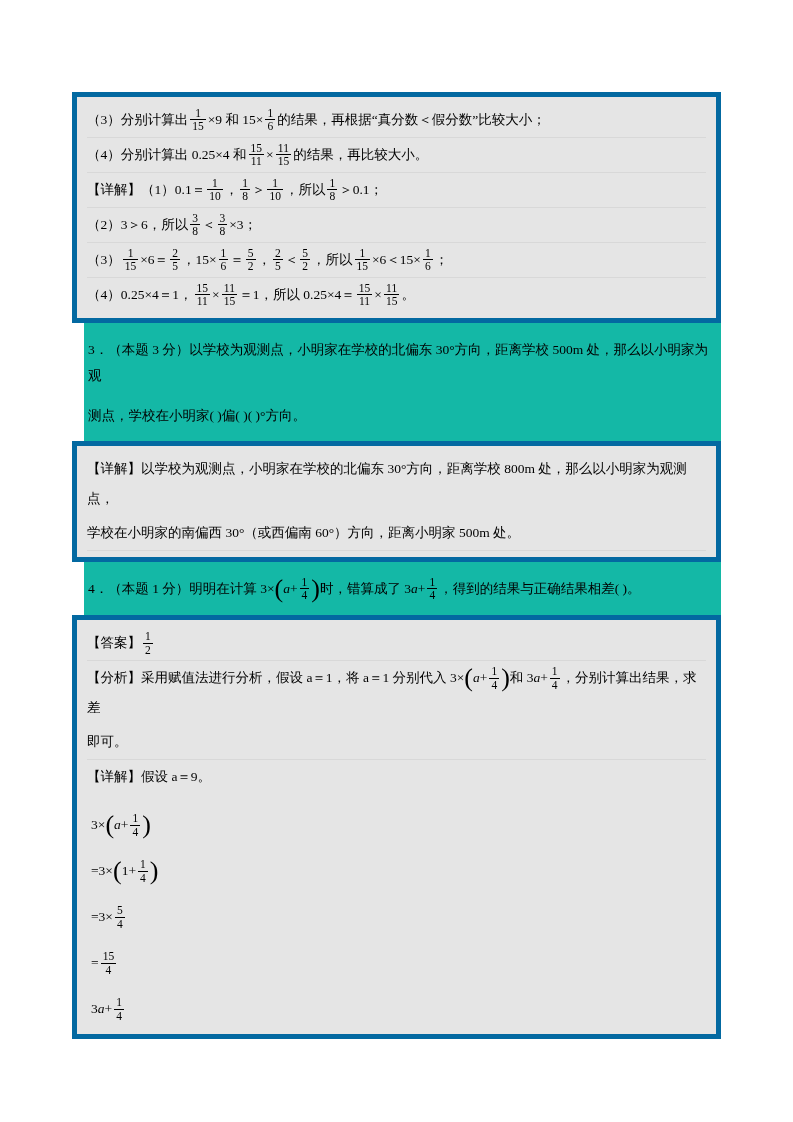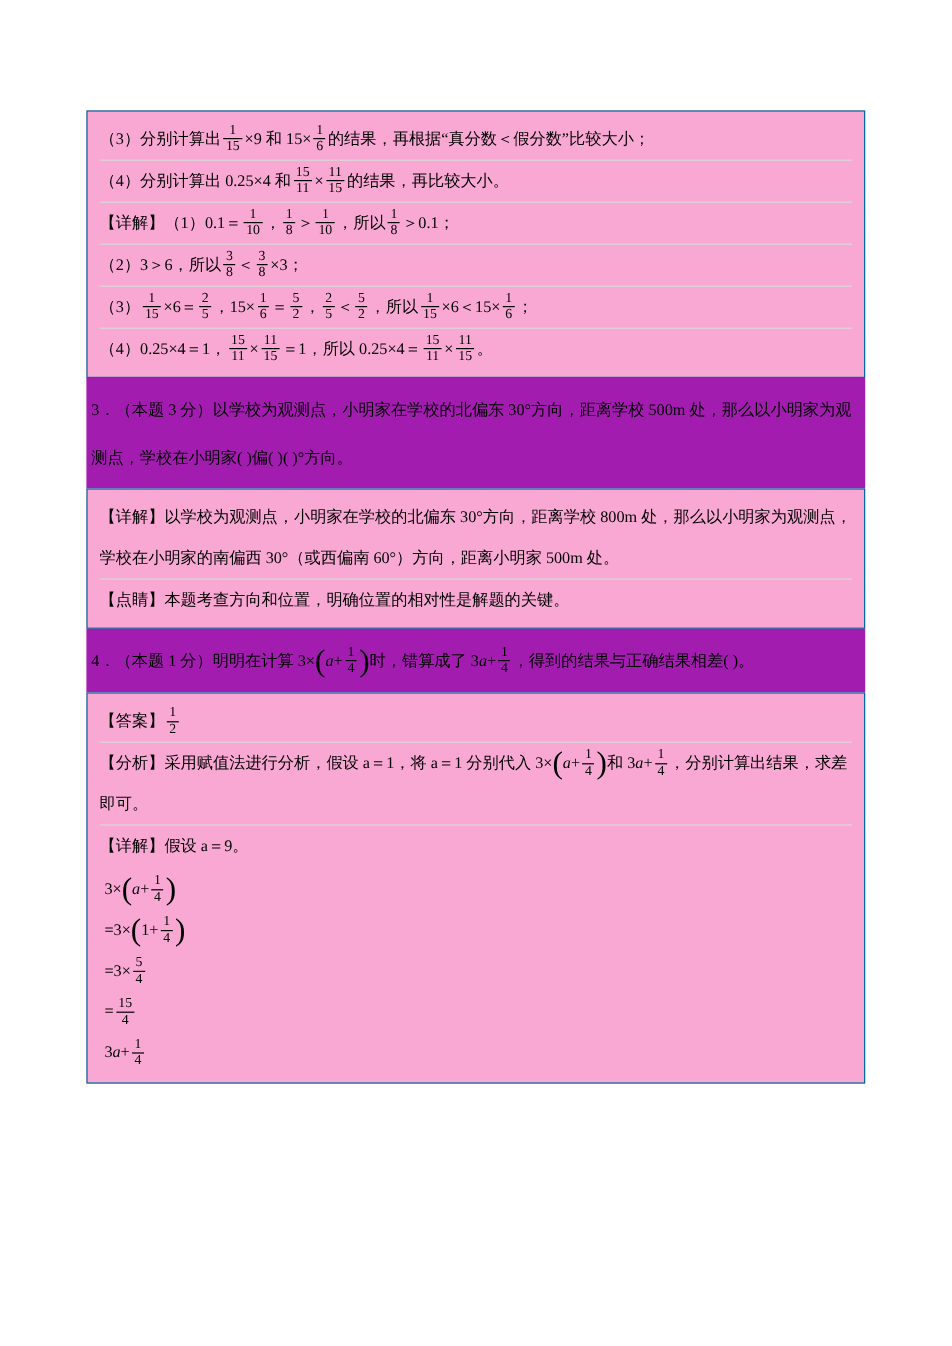--- a/index.html
+++ b/index.html
@@ -14,29 +14,30 @@
     color: #000;
   }
   .page {
     position: relative;
     width: 793px;
     height: 1122px;
     box-sizing: border-box;
     padding: 92px 72px 0 72px;
   }
   .block {
-    border: 1px solid #0369a1;
-    background: #f9a8d4;
+    border: 5px solid #0369a1;
+    background: #e5e5e5;
     box-sizing: border-box;
     padding: 6px 10px 6px 10px;
   }
   .block.plain {
     border: none;
-    background: #a21caf;
+    background: #14b8a6;
     padding: 6px 2px;
+    margin-left: 12px;
   }
   .row {
     display: block;
     font-size: 13.5px;
     line-height: 30px;
     padding: 2px 0;
   }
   .rowsep {
     border-bottom: 1px solid #d8d8d8;
   }
@@ -69,21 +70,21 @@
     font-family: "Liberation Serif", serif;
     position: relative;
     top: -1px;
   }
   .spacer-lg { display: inline-block; width: 60px; }
   .calcblock {
     padding: 2px 2px 2px 4px;
     font-size: 13.5px;
     line-height: 34px;
   }
-  .calcline { display: block; white-space: nowrap; }
+  .calcline { display: block; white-space: nowrap; margin-top: 12px; }
 </style>
 </head>
 <body>
 
 <div class="page">
 
   <div class="block">
 
     <div class="row rowsep">
       <span class="lbl">（3）</span><span>分别计算出</span><span class="frac"><span class="num">1</span><span class="den">15</span></span><span>×9 和 15×</span><span class="frac"><span class="num">1</span><span class="den">6</span></span><span>的结果，再根据“真分数＜假分数”比较大小；</span>
@@ -117,23 +118,20 @@
     <div class="qline">测点，学校在小明家(        )偏(        )(        )°方向。</div>
   </div>
 
   <div class="block">
     <div class="row">
       <span class="lbl">【详解】</span><span>以学校为观测点，小明家在学校的北偏东 30°方向，距离学校 800m 处，那么以小明家为观测点，</span>
     </div>
     <div class="row rowsep">
       <span>学校在小明家的南偏西 30°（或西偏南 60°）方向，距离小明家 500m 处。</span>
     </div>
-    <div class="row">
-      <span class="lbl">【点睛】</span><span>本题考查方向和位置，明确位置的相对性是解题的关键。</span>
-    </div>
   </div>
 
   <div class="block plain">
     <div class="qline">
       <span class="lbl">4．</span><span>（本题 1 分）明明在计算 3×</span><span class="paren-big">(</span><span class="it">a</span><span>+</span><span class="frac"><span class="num">1</span><span class="den">4</span></span><span class="paren-big">)</span><span>时，错算成了 3</span><span class="it">a</span><span>+</span><span class="frac"><span class="num">1</span><span class="den">4</span></span><span>，得到的结果与正确结果相差(                )。</span>
     </div>
   </div>
 
   <div class="block">
     <div class="row rowsep">

